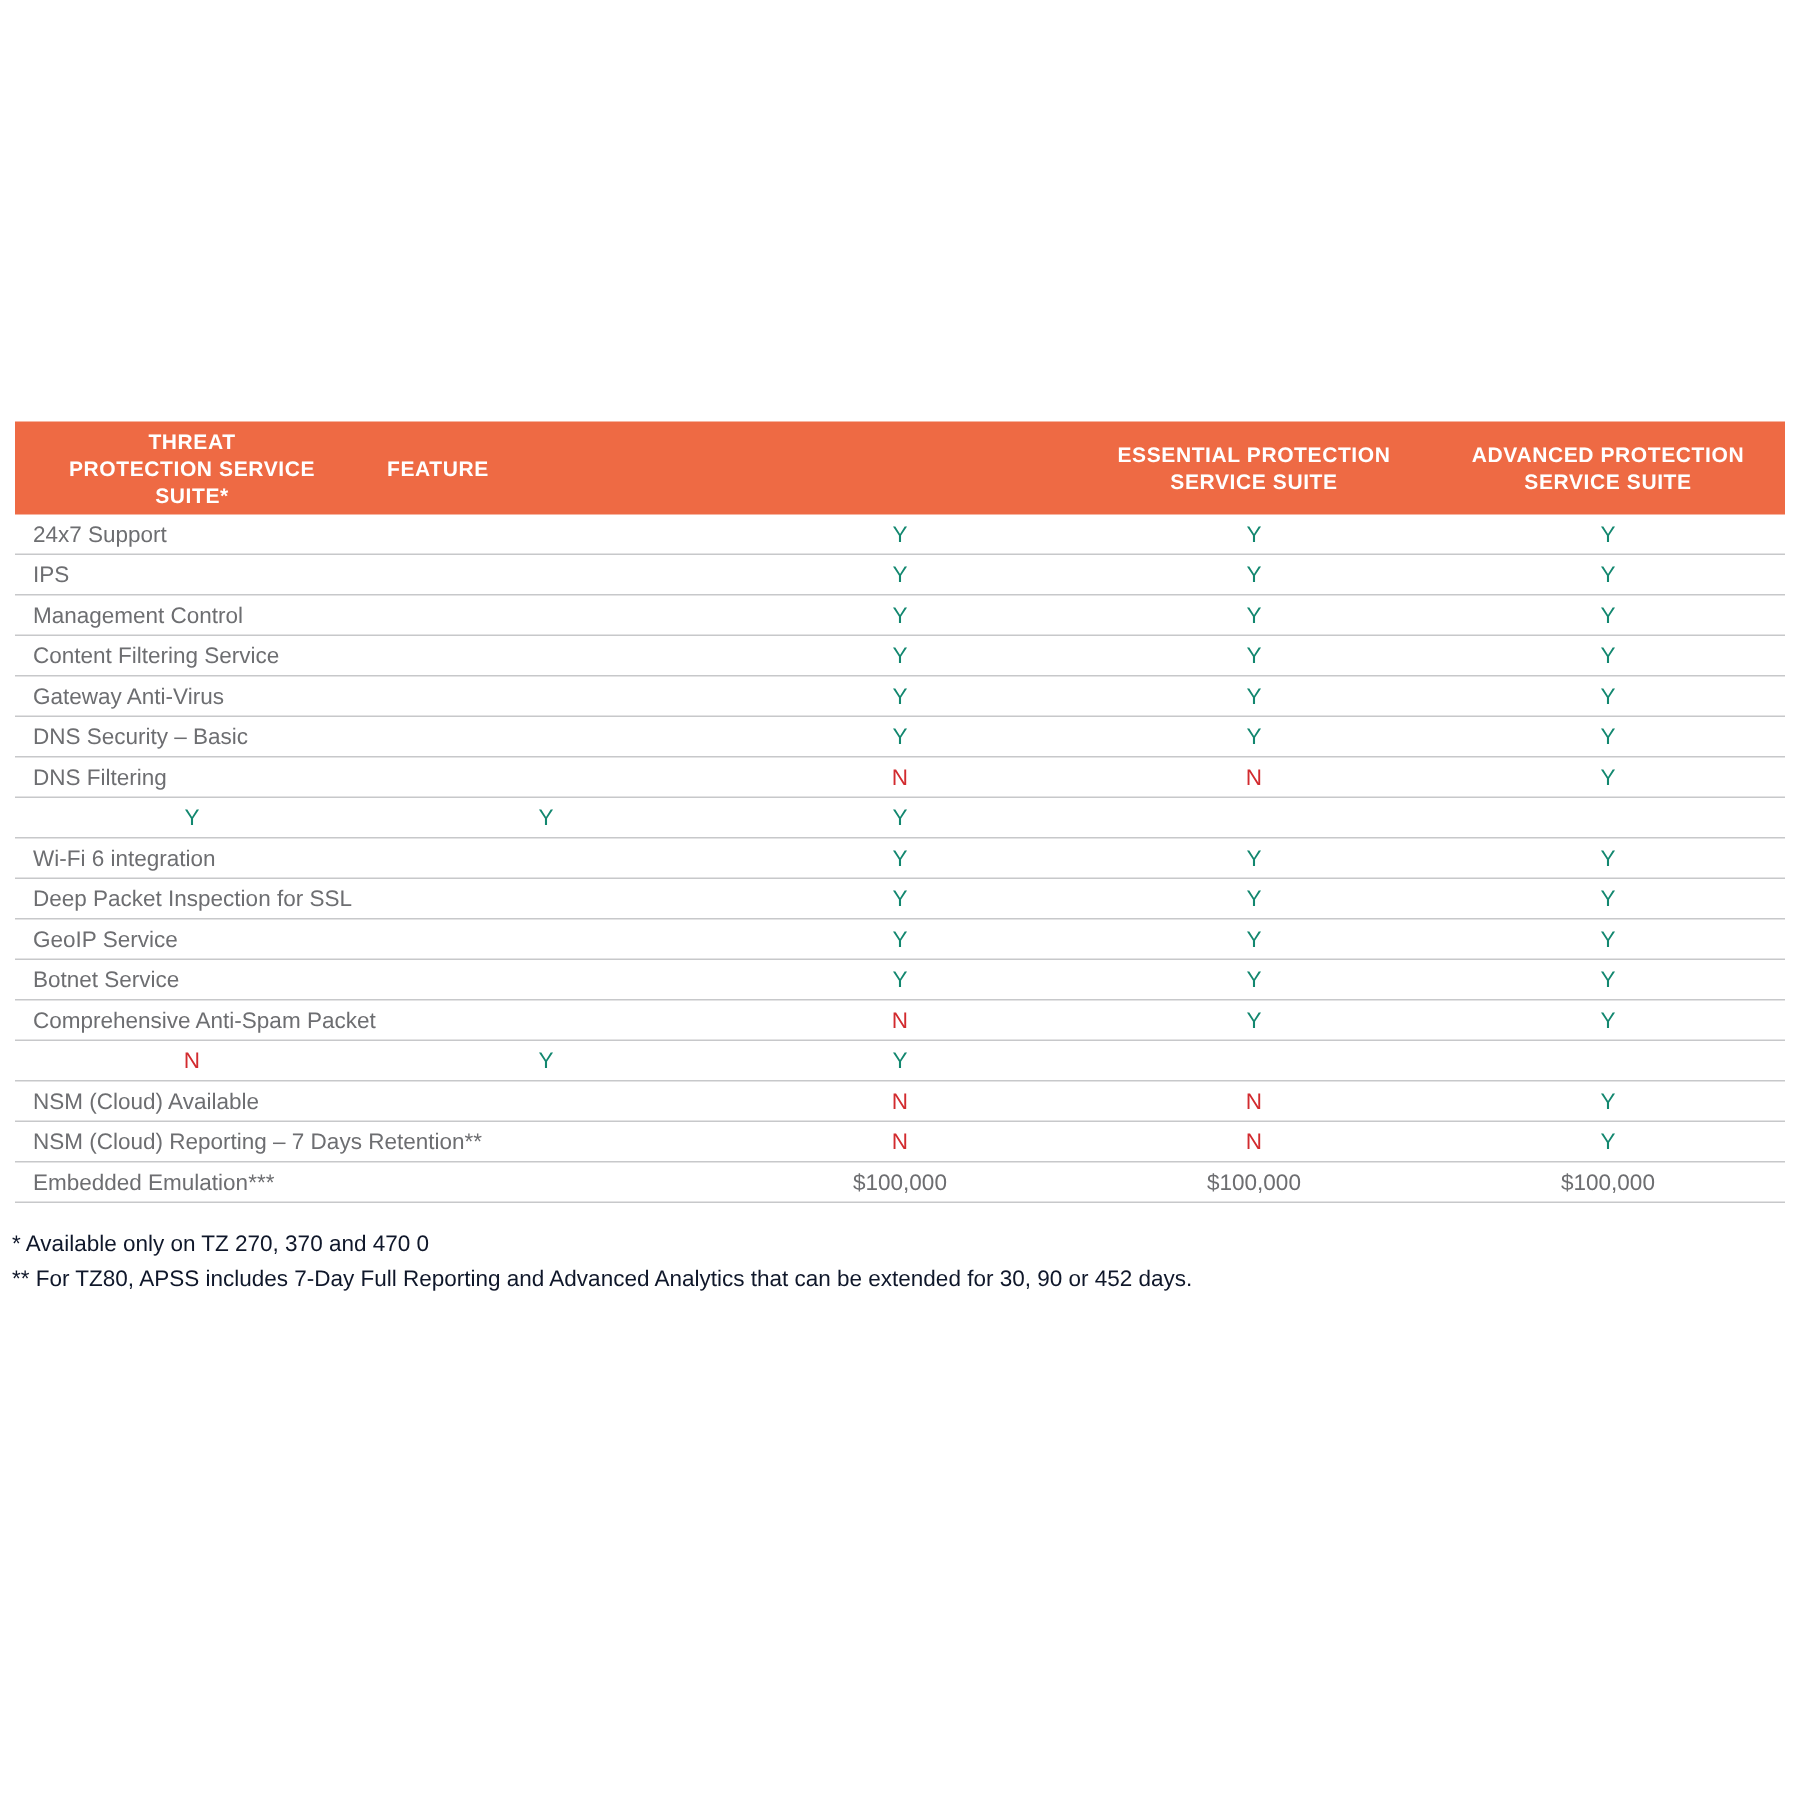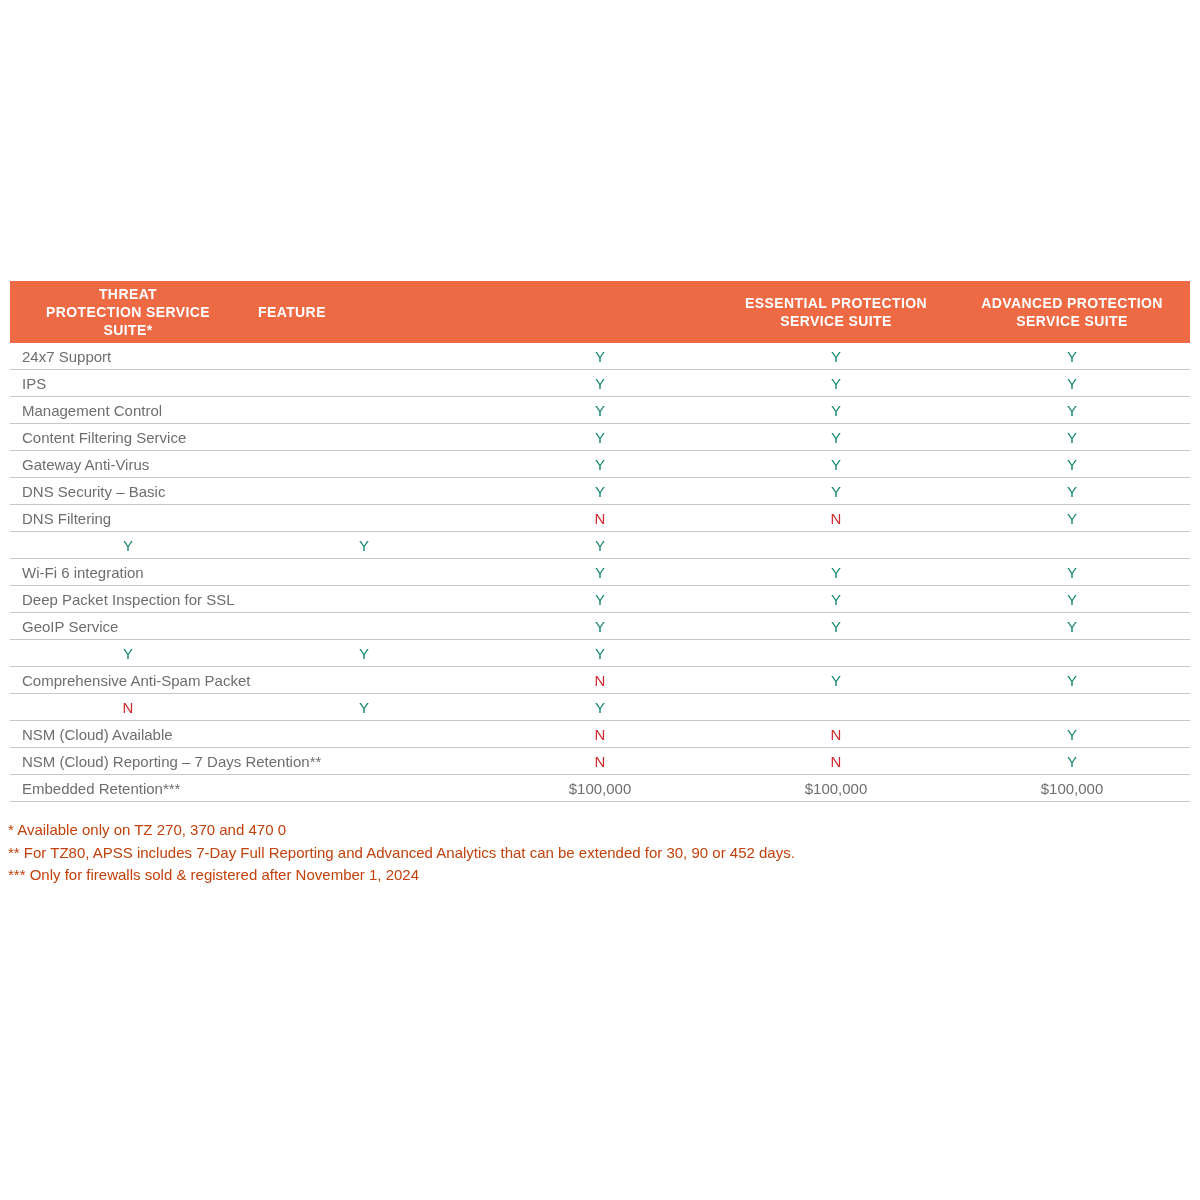--- a/index.html
+++ b/index.html
@@ -46,21 +46,21 @@
     line-height: 19px;
     color: #6D6E71;
     padding-top: 3.5px;
     padding-bottom: 3.5px;
   }
   .td.col-feature { white-space: pre-line; }
   .td.col-val { display: flex; align-items: center; }
   .footnotes {
     margin-top: 17px;
     margin-left: -2px;
-    color: #c2410c;
+    color: #0f172a;
     font-size: 15px;
   }
   .footnotes p { line-height: 22.5px; }
 </style>
 </head>
 <body>
 
 <div class="page-content">
   <div class="cmp-table">
 
@@ -145,20 +145,21 @@
     </div>
 
     <div class="tr">
       <div class="td col-feature">GeoIP Service</div>
       <div class="td col-val" style="color: rgb(18, 135, 111);">Y</div>
       <div class="td col-val" style="color: rgb(18, 135, 111);">Y</div>
       <div class="td col-val" style="color: rgb(18, 135, 111);">Y</div>
     </div>
 
     <div class="tr">
+      <div class="td col-feature">Botnet Service</div>
       <div class="td col-val" style="color: rgb(18, 135, 111);">Y</div>
       <div class="td col-val" style="color: rgb(18, 135, 111);">Y</div>
       <div class="td col-val" style="color: rgb(18, 135, 111);">Y</div>
     </div>
 
     <div class="tr">
       <div class="td col-feature">Comprehensive Anti-Spam Packet</div>
       <div class="td col-val" style="color: rgb(210, 43, 47);">N</div>
       <div class="td col-val" style="color: rgb(18, 135, 111);">Y</div>
       <div class="td col-val" style="color: rgb(18, 135, 111);">Y</div>
@@ -178,26 +179,25 @@
     </div>
 
     <div class="tr">
       <div class="td col-feature">NSM (Cloud) Reporting – 7 Days Retention**</div>
       <div class="td col-val" style="color: rgb(210, 43, 47);">N</div>
       <div class="td col-val" style="color: rgb(210, 43, 47);">N</div>
       <div class="td col-val" style="color: rgb(18, 135, 111);">Y</div>
     </div>
 
     <div class="tr">
-      <div class="td col-feature">Embedded Retention***</div>
+      <div class="td col-feature">Embedded Emulation***</div>
       <div class="td col-val" style="color: rgb(109, 110, 113);">$100,000</div>
       <div class="td col-val" style="color: rgb(109, 110, 113);">$100,000</div>
       <div class="td col-val" style="color: rgb(109, 110, 113);">$100,000</div>
     </div>
 
   </div>
 
   <div class="footnotes">
     <p>* Available only on TZ 270, 370 and 470 0</p>
     <p>** For TZ80, APSS includes 7-Day Full Reporting and Advanced Analytics that can be extended for 30, 90 or 452 days.</p>
-    <p>*** Only for firewalls sold &amp; registered after November 1, 2024</p>
   </div>
 </div>
 
 </body></html>

